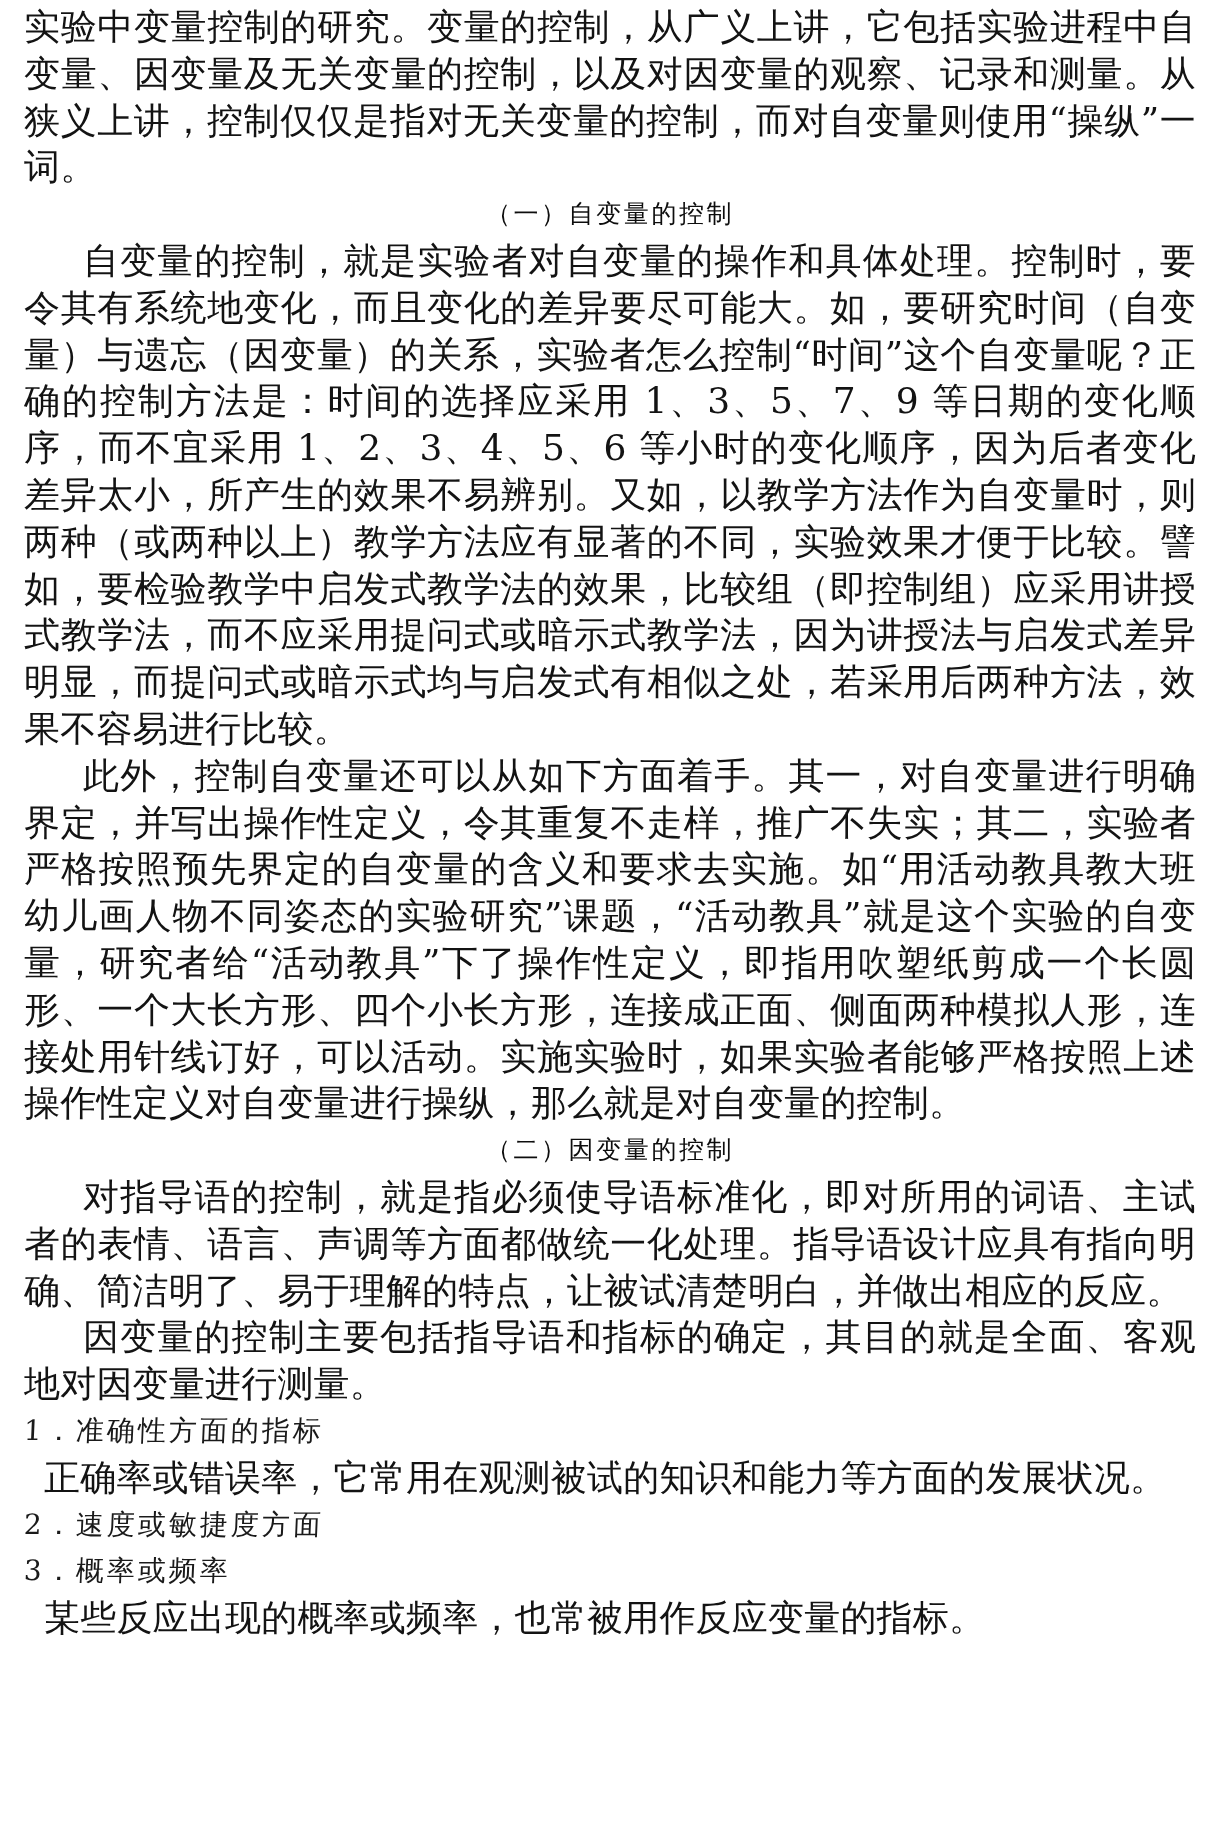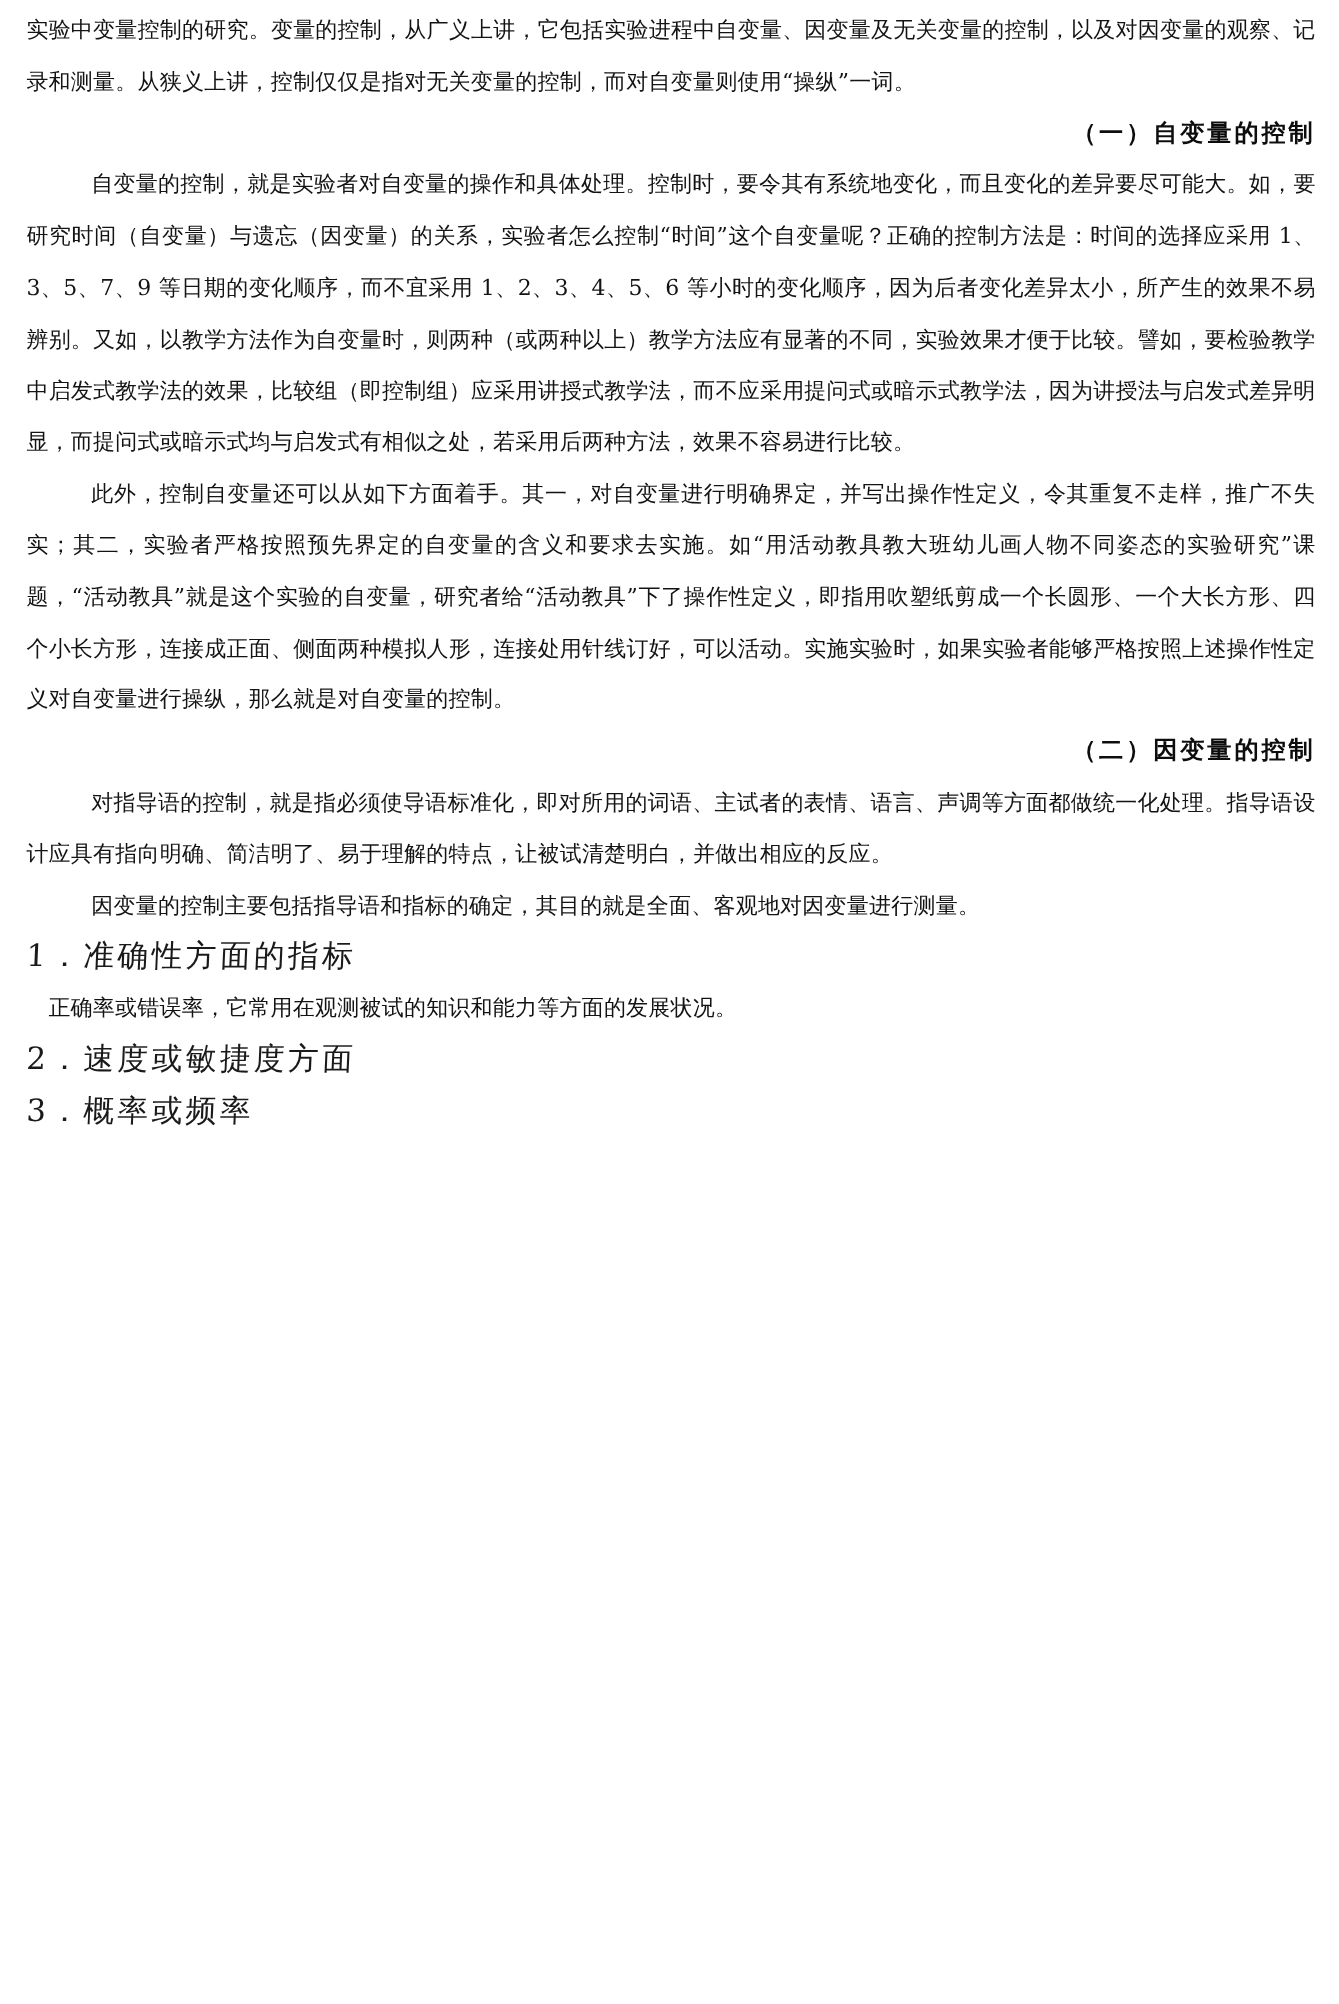--- a/index.html
+++ b/index.html
@@ -28,50 +28,50 @@
   .content {
     position: relative;
     width: 1172px;
     margin: 0 auto;
     padding-top: 4px;
   }
 
   
   .para {
     font-family: "DejaVu Serif", "Liberation Serif", serif;
-    font-size: 20px;
+    font-size: 36px;
     line-height: 46.8px;
     letter-spacing: 0.2px;
     text-align: justify;
     text-align-last: left;
     text-justify: inter-character;
     color: #131313;
     margin: 0;
     word-break: break-all;
     white-space: normal;
   }
   .para.indent {
     text-indent: 59px;
   }
   .para.noindent {
     text-indent: 0;
   }
 
   
   .section-heading {
     font-family: "DejaVu Serif", "Liberation Serif", serif;
-    font-size: 22px;
+    font-size: 25px;
     line-height: 46.8px;
-    font-weight: 700;
+    font-weight: 400;
     letter-spacing: 2.6px;
     color: #0d0d0d;
     text-indent: 0;
     margin: 0;
     padding-left: 54px;
-    text-align: right;
+    text-align: center;
   }
 
   
   .sub-heading {
     font-family: "DejaVu Serif", "Liberation Serif", serif;
     font-size: 28px;
     line-height: 46.8px;
     font-weight: 400;
     letter-spacing: 3.0px;
     color: #1a1a1a;
@@ -116,15 +116,16 @@
 
     <p class="sub-heading block">1．准确性方面的指标</p>
 
     <p class="para flush block">正确率或错误率，它常用在观测被试的知识和能力等方面的发展状况。</p>
 
     <p class="sub-heading block">2．速度或敏捷度方面</p>
 
 
     <p class="sub-heading block">3．概率或频率</p>
 
+    <p class="para flush block">某些反应出现的概率或频率，也常被用作反应变量的指标。</p>
 
   </div>
 </div>
 
 </body></html>

